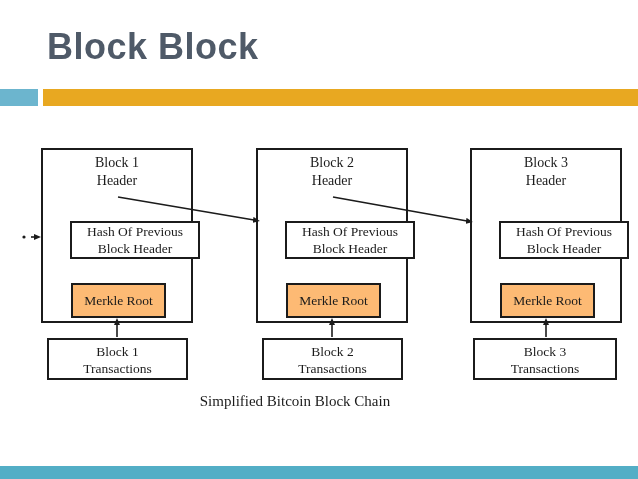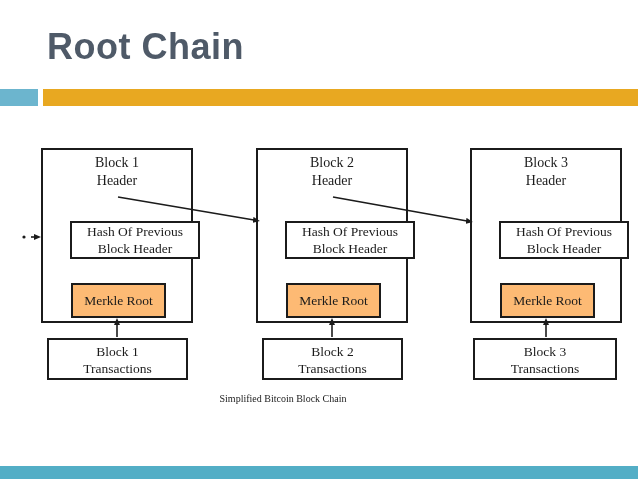--- a/index.html
+++ b/index.html
@@ -95,40 +95,40 @@
     text-align: center;
     font-size: 13.5px;
     line-height: 17px;
     padding-top: 3px;
   }
   .tx-1 { left: 47px;  width: 141px; }
   .tx-2 { left: 262px; width: 141px; }
   .tx-3 { left: 473px; width: 144px; }
   .caption {
     position: absolute;
-    left: 0; top: 393px;
+    left: 12px; top: 393px;
     width: 566px;
     text-align: center;
-    font-size: 10px;
+    font-size: 15px;
     color: #1b1b1b;
   }
   .arrow-layer {
     position: absolute;
     left: 0; top: 0;
     width: 638px; height: 479px;
     pointer-events: none;
   }
   .arrow-line { stroke: var(--diagram-line, #1b1b1b); stroke-width: 1.6; fill: none; }
 </style>
 </head>
 <body>
 
 <div id="slide">
 
-  <div class="slide-title">Root Chain</div>
+  <div class="slide-title">Block Block</div>
   <div class="accent-blue"></div>
   <div class="accent-gold"></div>
 
   <div class="block block-1">
     <div class="block-title">
       <div>Block 1</div>
       <div>Header</div>
     </div>
     <div class="hash-box">
       <div>Hash Of Previous</div>

